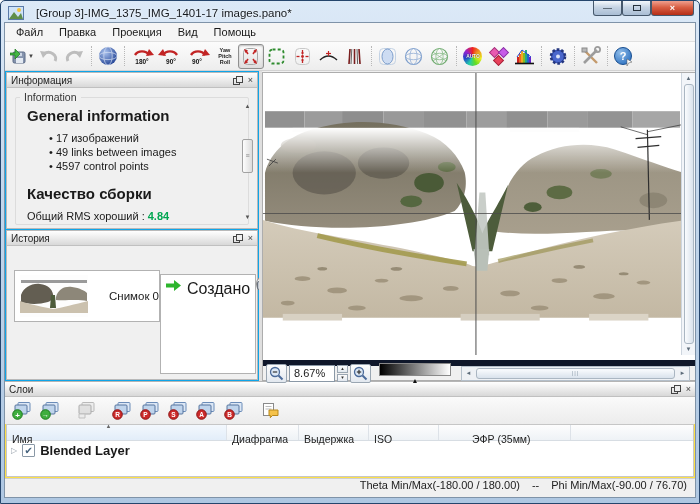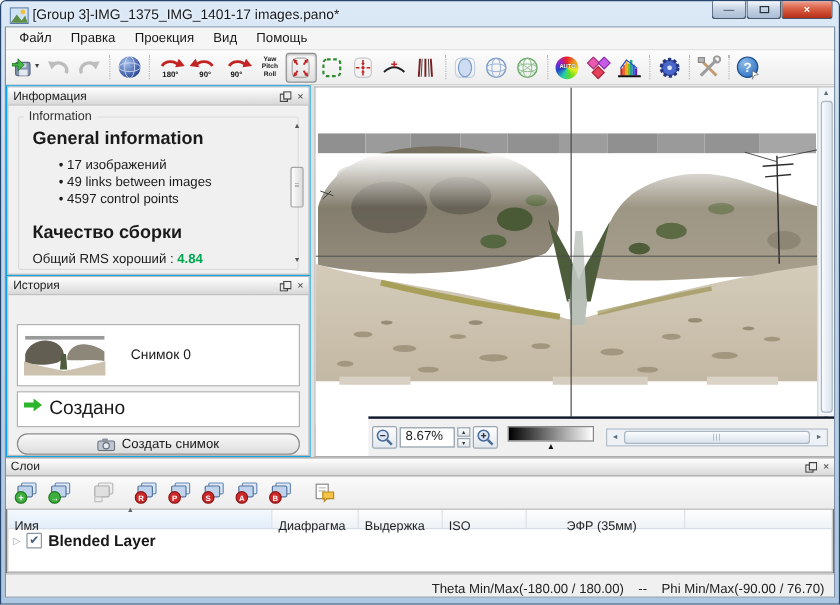--- a/index.html
+++ b/index.html
@@ -3,21 +3,21 @@
 <meta charset="utf-8">
 <style>
   * { box-sizing: border-box; margin: 0; padding: 0; }
   html,body { width:700px; height:504px; overflow:hidden;
     font-family:"Liberation Sans",sans-serif; font-size:11px; color:#1a1a1a; }
 
   
   .window { width:700px; height:504px; display:flex; flex-direction:column;
     background:linear-gradient(#dce9f7 0%, #c3d7ec 40%, #aec7e2 100%);
     border:1px solid #25456c; border-radius:5px 5px 0 0; padding:0 3px 5px 3px; }
-  .titlebar { height:21px; display:flex; align-items:center; gap:3px; padding:2px 2px 0 4px; position:relative; }
+  .titlebar { height:21px; display:flex; align-items:center; gap:12px; padding:2px 2px 0 4px; position:relative; }
   .titlebar-text { font-size:11.5px; color:#14181d; text-shadow:0 0 3px #fff; white-space:nowrap; }
   .winbtns { position:absolute; right:2px; top:0; display:flex; }
   .wbtn { width:29px; height:15px; border:1px solid #46586c; border-top:none;
     background:linear-gradient(#f4f8fc,#c6d4e4 45%,#a9bdd4); border-radius:0 0 3px 3px;
     display:flex; align-items:center; justify-content:center; font-size:9px; color:#26313c; }
   .wbtn.close { width:43px; background:linear-gradient(#f0a08e,#d95f44 45%,#b52e17); color:#fff; font-weight:bold; }
   .wbtn .maxglyph { width:8px; height:6px; border:1px solid #26313c; background:transparent; display:block; }
 
   .client { flex:1; min-height:0; background:#f0f0f0; border:1px solid #7f93a8; display:flex; flex-direction:column; }
 
@@ -55,74 +55,74 @@
   .bullets { list-style:none; margin-left:22px; line-height:14px; }
   .bullets li::before { content:"• "; }
   .rmsline { margin-top:8px; font-size:11px; }
   .rmsval { font-weight:bold; margin-left:3px; }
   .vsb { position:absolute; right:3px; top:14px; bottom:8px; width:13px; display:flex; flex-direction:column; align-items:center; }
   .vsb .arr { font-size:6px; color:#555; line-height:8px; }
   .vsb .track { flex:1; width:11px; position:relative; }
   .vsb .thumb { position:absolute; top:28%; left:0; width:11px; height:34px; border:1px solid #a2a2a2; border-radius:2px;
     background:linear-gradient(90deg,#fdfdfd,#dcdcdc); font-size:7px; color:#888; display:flex; align-items:center; justify-content:center; }
 
-  .hist-body { flex:1; min-height:0; padding:4px 7px 5px 7px; display:flex; flex-direction:column; }
+  .hist-body { flex:1; min-height:0; padding:4px 7px 5px 7px; display:flex; flex-direction:row; }
   .snapbox { height:52px; flex:none; background:#fff; border:1px solid #b2b2b2; display:flex; align-items:center; }
   .snapbox svg { margin:5px; }
   .snaplabel { margin-left:16px; font-size:11.5px; }
   .eventbox { flex:1; margin-top:4px; background:#fff; border:1px solid #b2b2b2; padding:5px; display:flex; align-items:flex-start; gap:6px; }
   .eventbox .elabel { font-size:16px; margin-top:0px; }
   .btn { height:18px; margin-top:5px; flex:none; display:flex; align-items:center; justify-content:center; gap:5px;
     background:linear-gradient(#f9f9f9,#dcdcdc); border:1px solid #8b8b8b; border-radius:9px; font-size:11px; }
 
   .splitter { width:3px; background:#dfdfdf; }
 
   
   .preview { flex:1; position:relative; background:#fff; border:1px solid #adadad; border-right:none; margin:1px 0 0 0; }
   .pano-svg { position:absolute; left:0; top:0; width:calc(100% - 14px); height:calc(100% - 25px); }
   .vscroll { position:absolute; right:0; top:0; bottom:25px; width:14px; background:#f2f5f9; border-left:1px solid #cdd5de;
     display:flex; flex-direction:column; align-items:center; padding:1px 0; }
   .vscroll .arr { font-size:6px; color:#5d6c7a; line-height:9px; }
   .vscroll .vthumb { flex:1; width:10px; margin:1px 0; border:1px solid #aab6c2; border-radius:3px;
     background:linear-gradient(90deg,#fafcfe,#d9e2ec); }
-  .pcontrols { position:absolute; left:0; right:0; bottom:0; height:33px; background:#f0f0f0; border-top:2px solid #0f172a;
-    display:flex; align-items:center; padding:0 3px; gap:2px;margin-left:44px; }
+  .pcontrols { position:absolute; left:0; right:0; bottom:0; height:20px; background:#f0f0f0; border-top:6px solid #0f172a;
+    display:flex; align-items:center; padding:0 3px; gap:2px; }
   .zbtn { width:21px; height:19px; border:1px solid #9aa6b2; border-radius:2px; background:linear-gradient(#fdfdfd,#e2e8ef);
     display:flex; align-items:center; justify-content:center; }
   .zfield { width:46px; height:17px; background:#fff; border:1px solid #8a98a6; font-size:11px; padding:1px 0 0 4px; }
   .spincol { display:flex; flex-direction:column; width:11px; gap:1px; }
   .spincol div { height:8px; border:1px solid #9aa6b2; background:linear-gradient(#fdfdfd,#e2e8ef);
     font-size:4.5px; color:#333; display:flex; align-items:center; justify-content:center; }
   .gstripwrap { position:relative; width:72px; height:20px; margin-left:6px; }
   .gstrip { width:72px; height:13px; border:1px solid #888; background:linear-gradient(90deg,#000,#fff); }
   .gmarker { position:absolute; left:50%; bottom:-1px; transform:translateX(-50%); font-size:7px; color:#111; line-height:7px; }
   .hscroll { flex:1; height:15px; margin:0 2px 0 8px; display:flex; border:1px solid #b4bfca; background:#eef1f5; }
   .hscroll .harr { width:13px; display:flex; align-items:center; justify-content:center; font-size:6px; color:#5d6c7a; }
   .hscroll .htrack { flex:1; position:relative; padding:1px; }
   .hscroll .hthumb { height:100%; width:100%; border:1px solid #aab6c2; border-radius:3px;
     background:linear-gradient(#fafcfe,#d9e2ec); display:flex; align-items:center; justify-content:center;
     font-size:6px; letter-spacing:1px; color:#92a0ae; }
 
   
-  .layers { height:97px; flex:none; border-top:1px solid #b5b5b5; background:#737373; display:flex; flex-direction:column; }
+  .layers { height:97px; flex:none; border-top:1px solid #b5b5b5; background:#fde047; display:flex; flex-direction:column; }
   .ltoolbar { height:27px; flex:none; display:flex; align-items:center; gap:4px; padding:0 5px; background:linear-gradient(#fafafa,#ececec); }
   .lbtn { width:24px; height:23px; display:flex; align-items:center; justify-content:center; }
   .ltable { flex:1; min-height:0; background:#fff; border:1px solid #c6c6c6; margin:0 1px 1px 1px; display:flex; flex-direction:column; }
   .lhead { height:16px; flex:none; display:flex; font-size:10.5px; color:#222; background:linear-gradient(#fdfdfd,#eef2f6); border-bottom:1px solid #d7dde3; }
   .hcell { padding:8px 0 0 5px; border-right:1px solid #dde2e8; position:relative; }
   .hcell.sorted { background:linear-gradient(#f3f8fd,#e2edf9); }
   .sortarr { position:absolute; top:-2px; left:45%; font-size:6px; color:#666; }
   .lrow { height:19px; display:flex; align-items:center; padding-left:4px; gap:5px; }
   .expander { color:#9aa4ae; font-size:8px; }
   .checkbox { width:13px; height:13px; background:#fff; border:1px solid #8a98a6; border-radius:1px;
     display:flex; align-items:center; justify-content:center; font-size:10px; color:#44617c; line-height:10px; }
   .rowname { font-size:13px; font-weight:bold; }
 
   .statusbar { height:19px; flex:none; background:#f0f0f0; border-top:1px solid #cfcfcf;
-    display:flex; align-items:flex-end; justify-content:flex-end; gap:12px; padding-right:8px; font-size:11px; color:#222; }
+    display:flex; align-items:flex-start; justify-content:flex-end; gap:12px; padding-right:8px; font-size:11px; color:#222; }
 </style>
 </head>
 <body>
 
 <div class="window">
 
   <div class="titlebar">
     <svg width="16" height="14">
       <rect x="0.5" y="0.5" width="15" height="13" fill="#cfe3f7" stroke="#5a7aa8"></rect>
       <polygon points="1,13 6,6 10,11 13,7 15,13" fill="#5f8e4a"></polygon>

